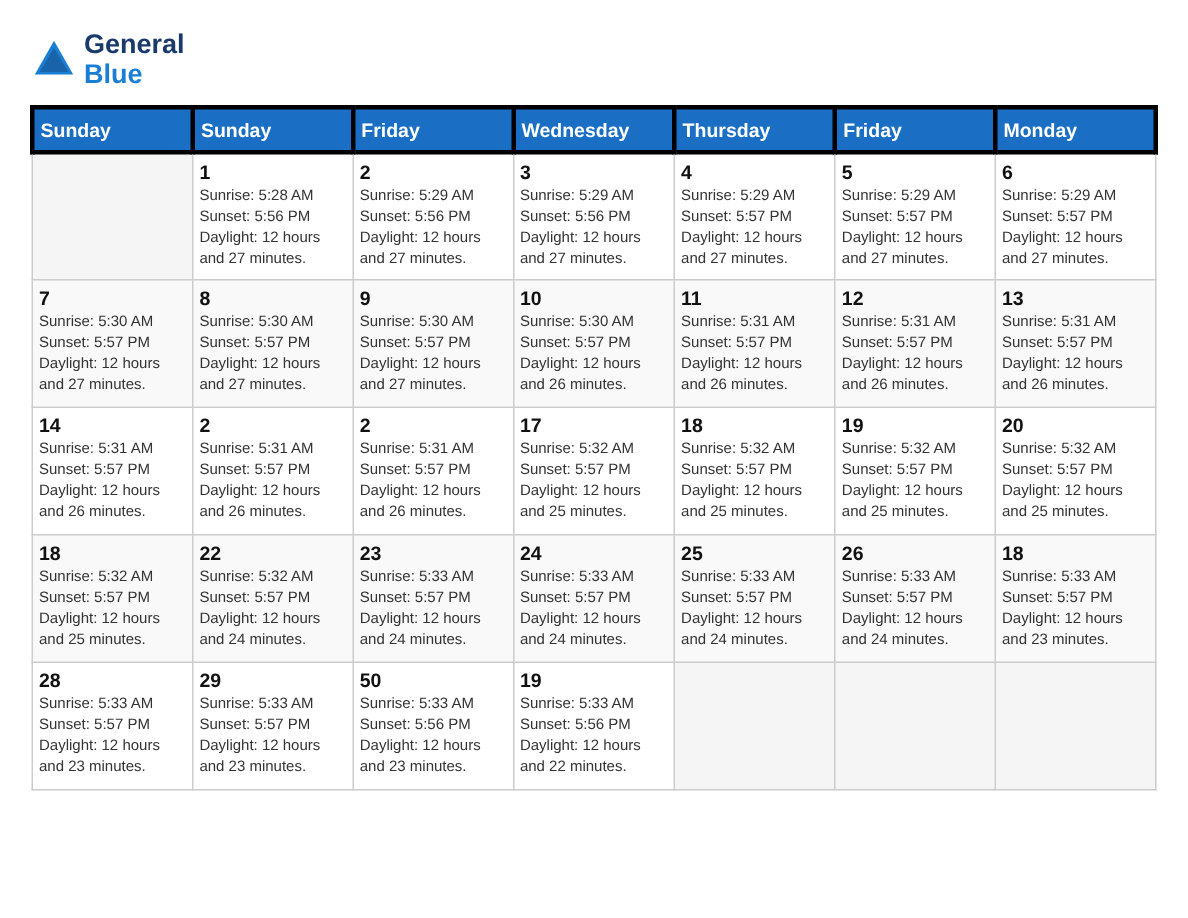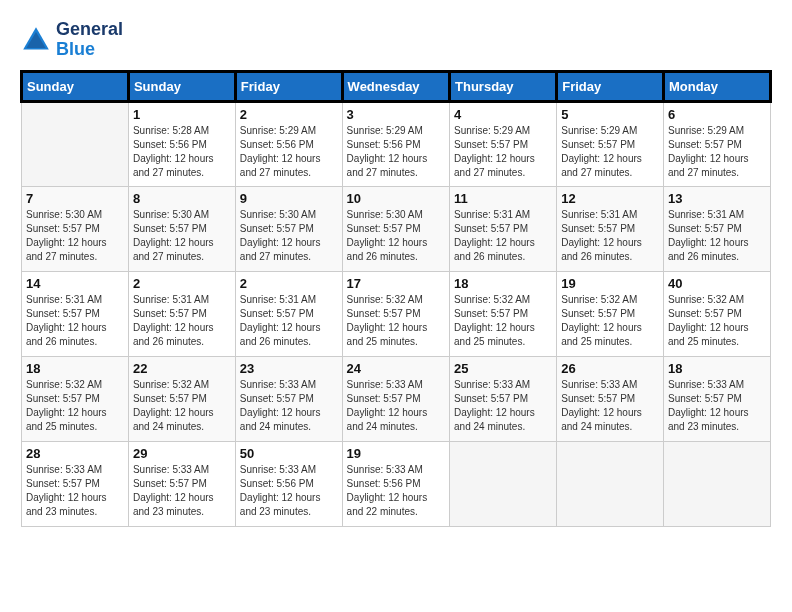--- a/index.html
+++ b/index.html
@@ -249,21 +249,21 @@
 and 25 minutes.</div>
         </td>
         <td>
           <div class="day-number">19</div>
           <div class="day-info" style="white-space: pre-line;">Sunrise: 5:32 AM
 Sunset: 5:57 PM
 Daylight: 12 hours
 and 25 minutes.</div>
         </td>
         <td>
-          <div class="day-number">40</div>
+          <div class="day-number">20</div>
           <div class="day-info" style="white-space: pre-line;">Sunrise: 5:32 AM
 Sunset: 5:57 PM
 Daylight: 12 hours
 and 25 minutes.</div>
         </td>
       </tr>
       <tr>
         <td>
           <div class="day-number">18</div>
           <div class="day-info" style="white-space: pre-line;">Sunrise: 5:32 AM

